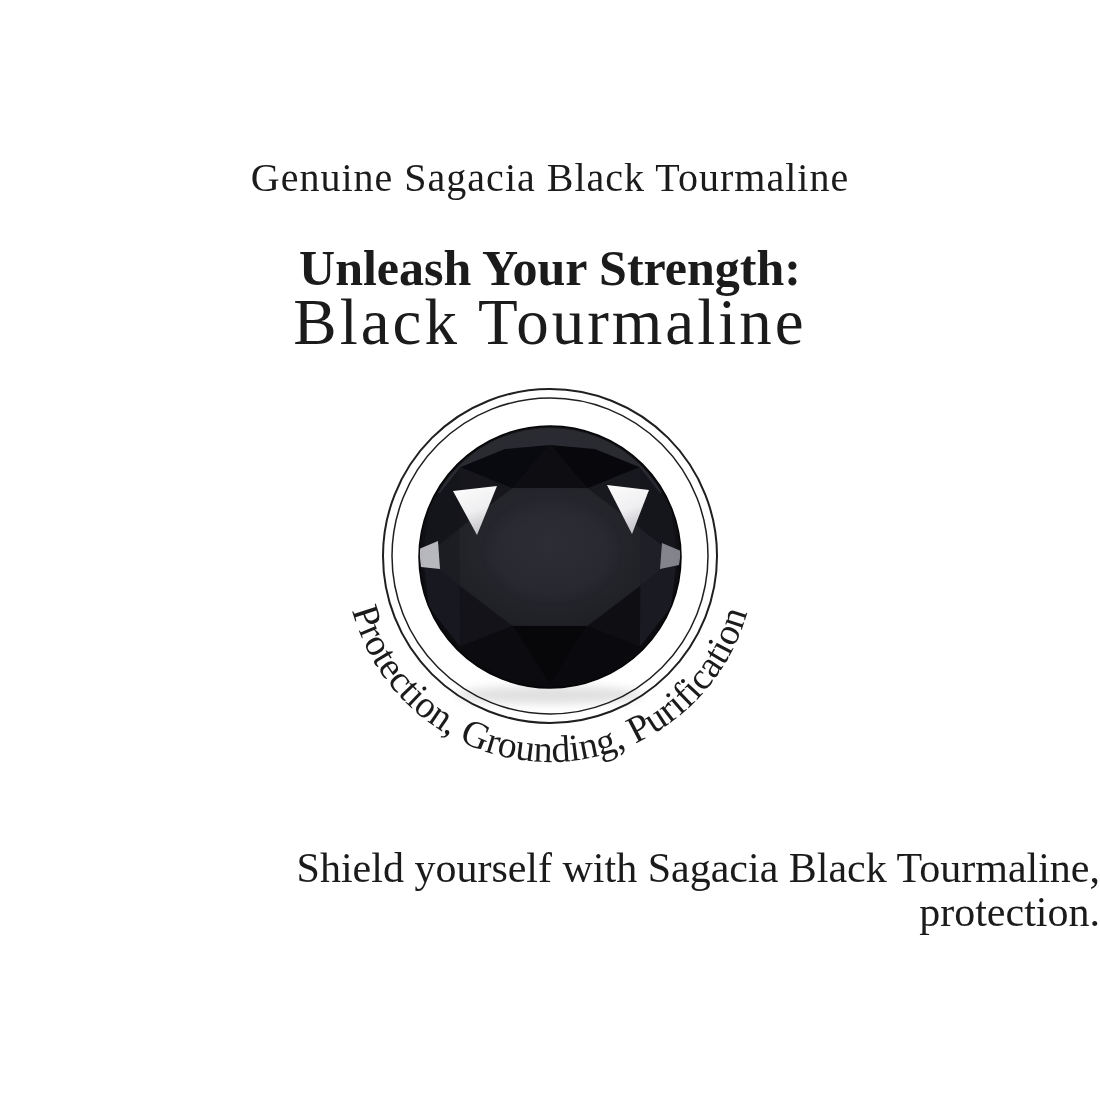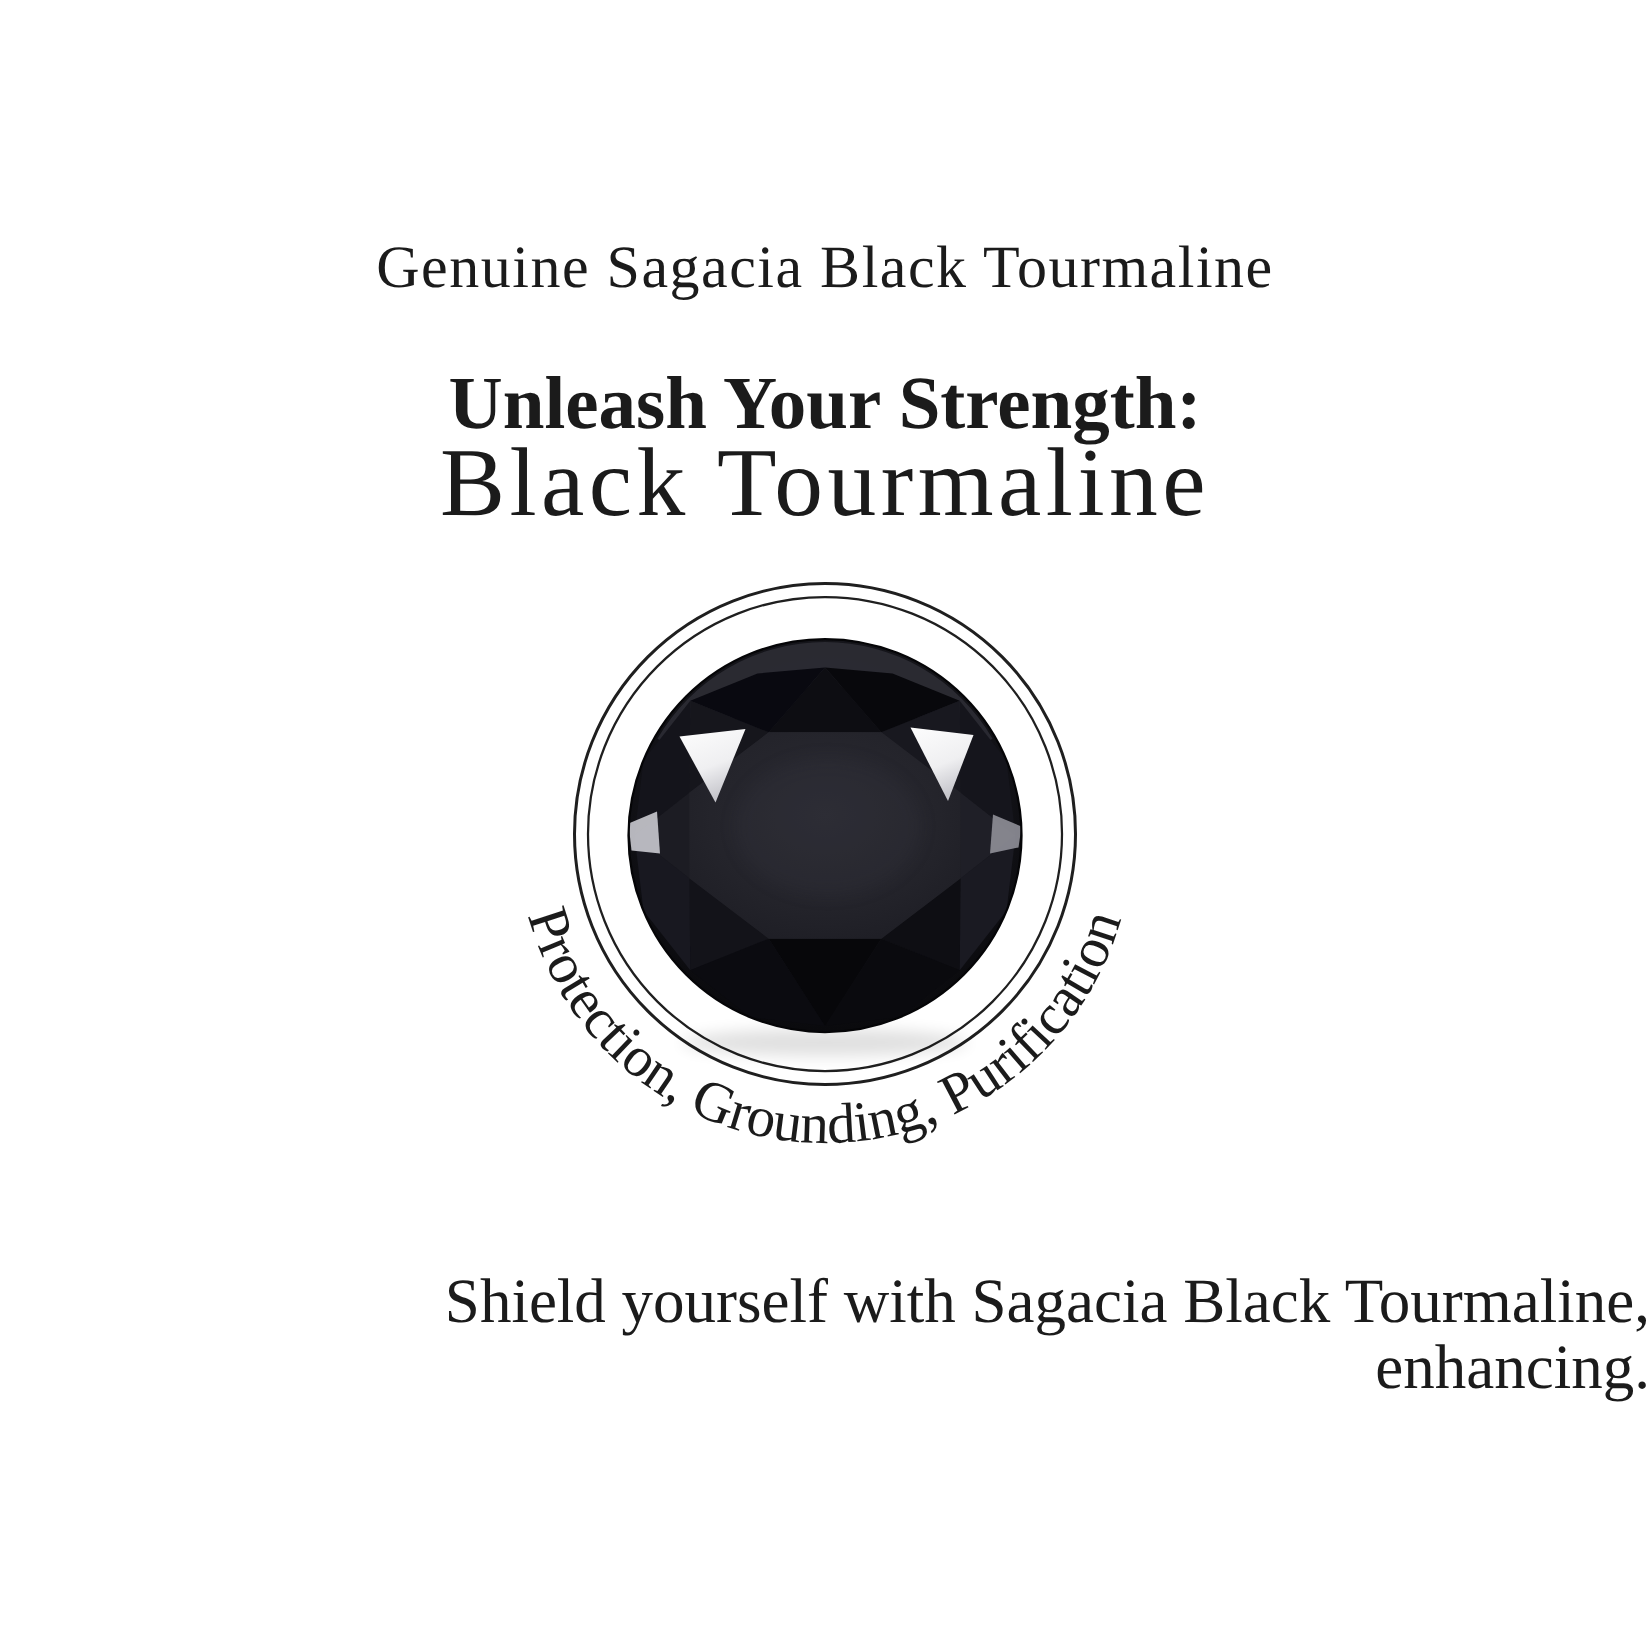--- a/index.html
+++ b/index.html
@@ -138,16 +138,16 @@
     </g>
 
     <path id="arcPath" d="M 352.0 610.1 A 205 205 0 0 0 748.0 610.1" fill="none"></path>
     <text class="arc-text">
       <textPath href="#arcPath" startOffset="0" textLength="534" lengthAdjust="spacing">Protection, Grounding, Purification</textPath>
     </text>
   </svg>
 
   <div class="description">
     <div class="desc-line">Shield yourself with Sagacia Black Tourmaline,</div>
-    <div class="desc-line">enhancing.</div>
+    <div class="desc-line">protection.</div>
   </div>
 
 </div>
 
 </body></html>

